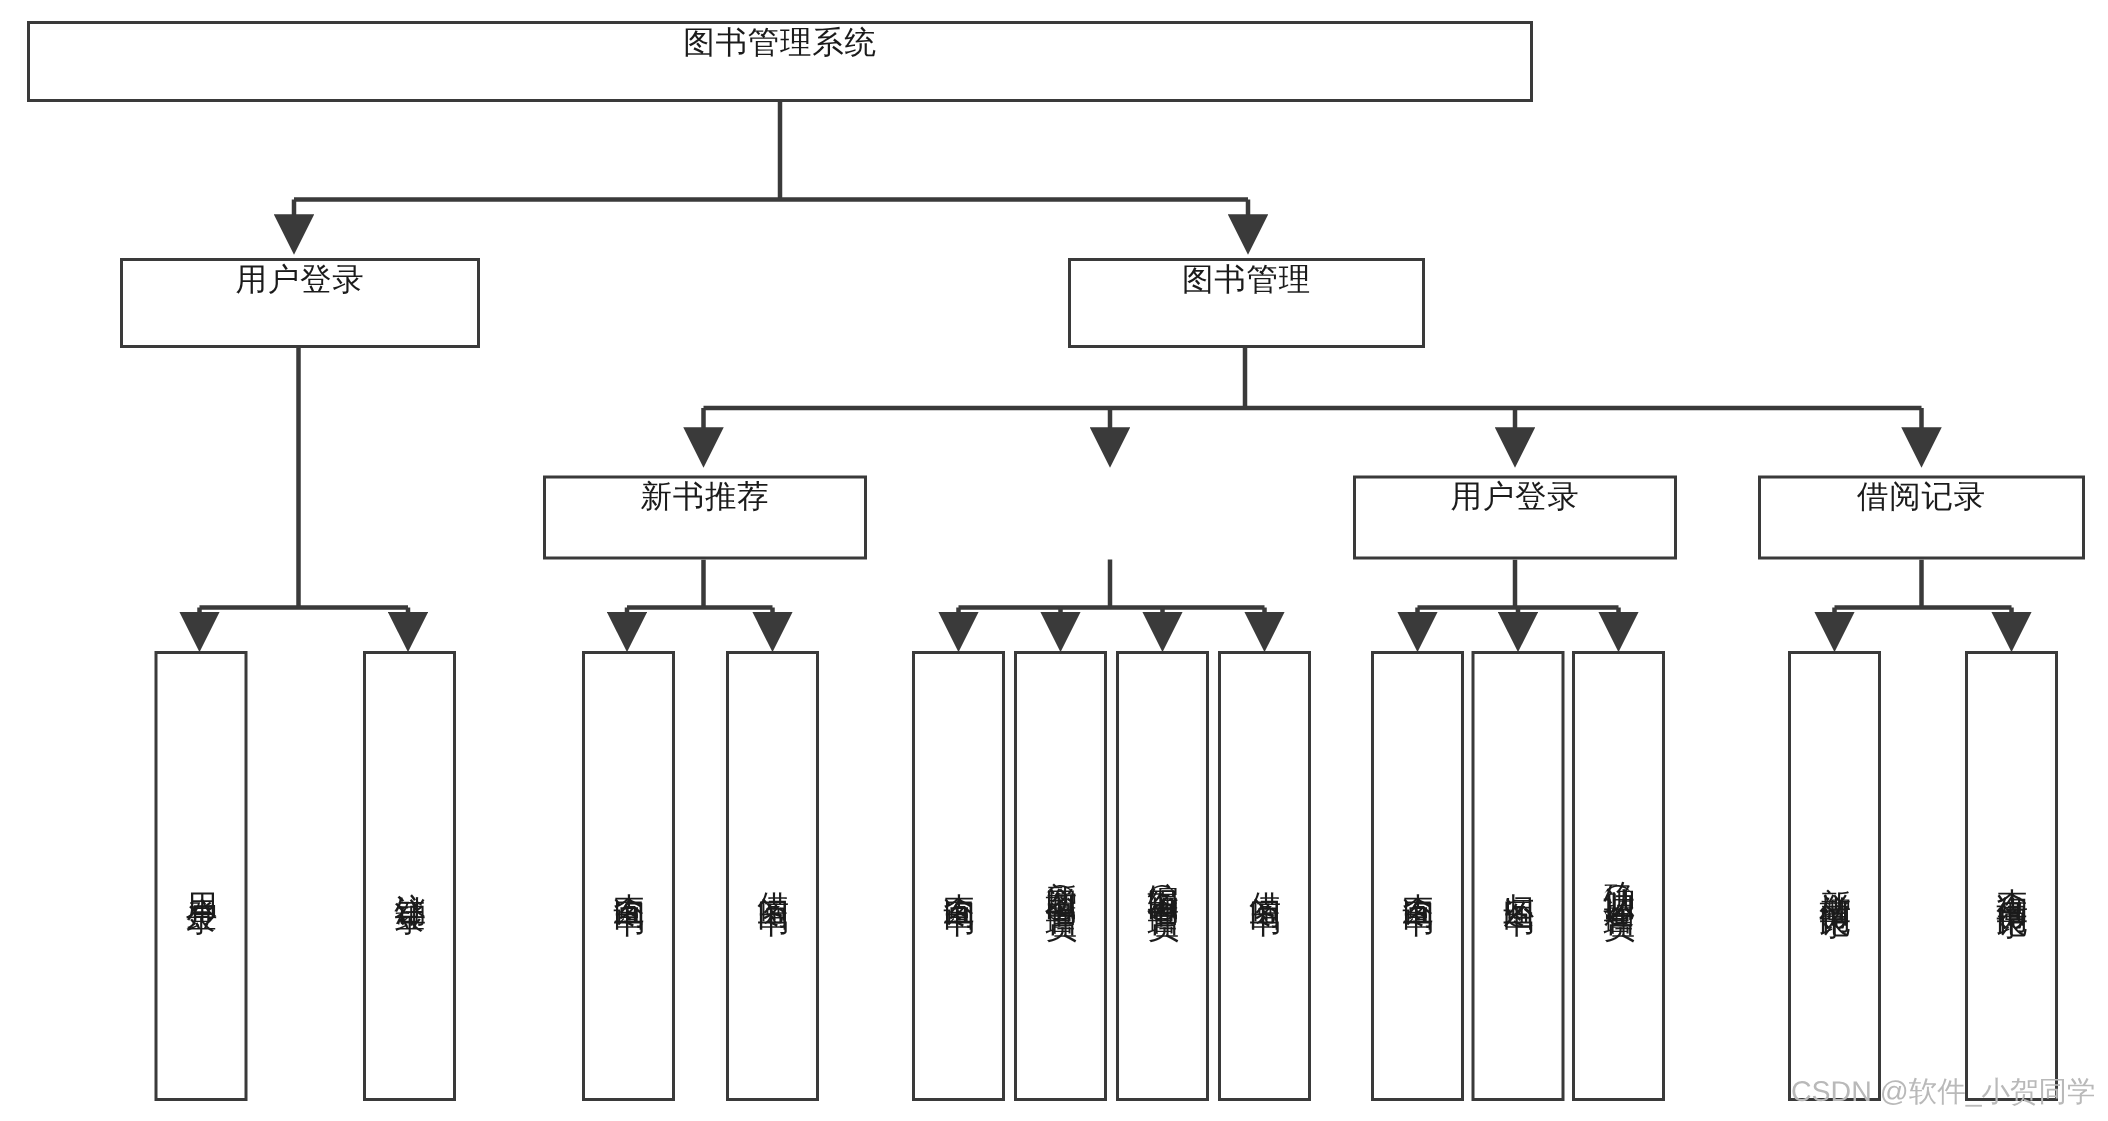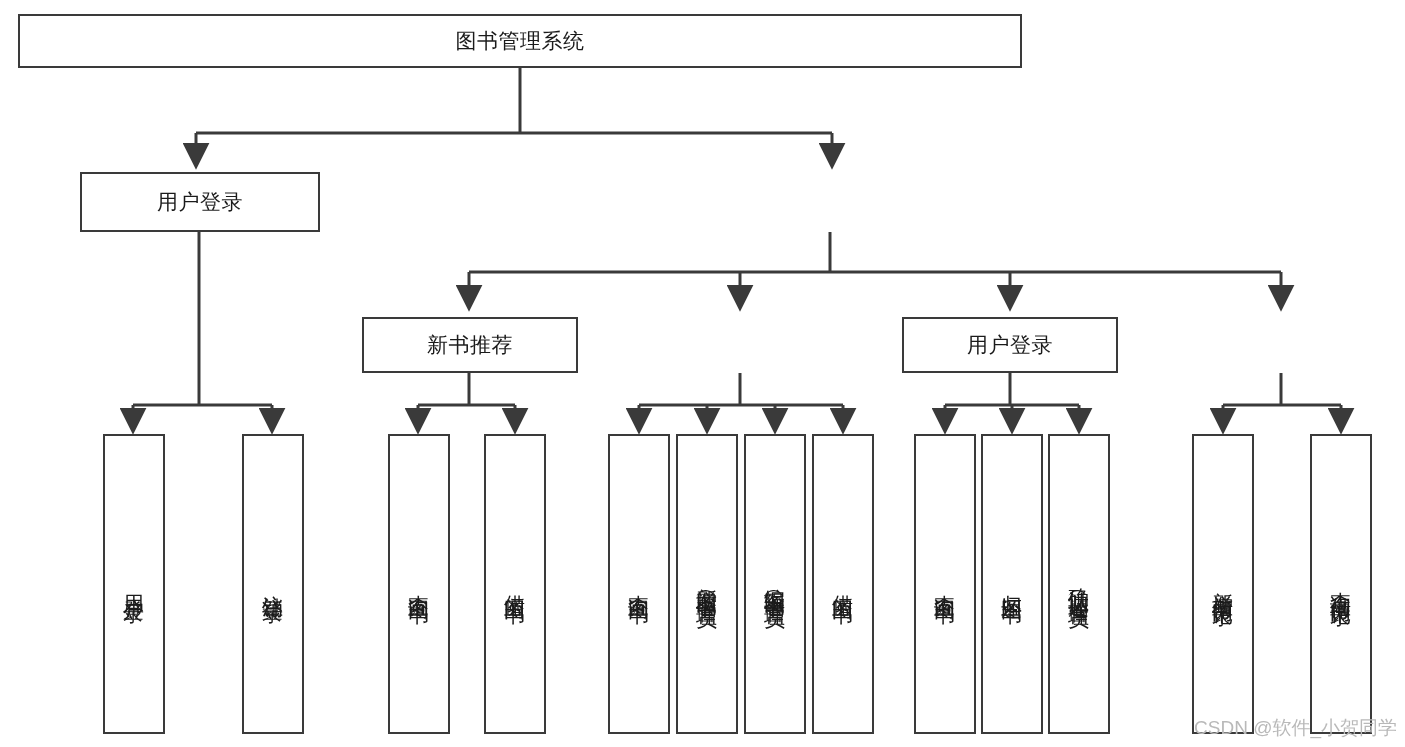--- a/index.html
+++ b/index.html
@@ -23,21 +23,20 @@
     height: 747px;
     pointer-events: none;
   }
   .node {
     position: absolute;
     box-sizing: border-box;
     border: 2.5px solid #3a3a3a;
     background: #ffffff;
     color: #1b1b1b;
     display: flex;
-    align-items: center;
     justify-content: center;
     text-align: center;
     z-index: 2;
   }
   .node.h {
     font-size: 21px;
     letter-spacing: 0.5px;
     line-height: 1.2;
   }
   .node.v {
@@ -123,26 +122,32 @@
     </g>
   </svg>
 
   <div class="node h" style="left:18px; top:14px; width:1004px; height:54px;">
     <span>图书管理系统</span>
   </div>
 
   <div class="node h" style="left:80px; top:172px; width:240px; height:60px;">
     <span>用户登录</span>
   </div>
+  <div class="node h" style="left:712px; top:172px; width:238px; height:60px;">
+    <span>图书管理</span>
+  </div>
 
   <div class="node h" style="left:362px; top:317px; width:216px; height:56px;">
     <span>新书推荐</span>
   </div>
   <div class="node h" style="left:902px; top:317px; width:216px; height:56px;">
     <span>用户登录</span>
+  </div>
+  <div class="node h" style="left:1172px; top:317px; width:218px; height:56px;">
+    <span>借阅记录</span>
   </div>
 
   <div class="node v" style="left:103px; top:434px; width:62px; height:300px;">
     <span>用户登录</span>
   </div>
   <div class="node v" style="left:242px; top:434px; width:62px; height:300px;">
     <span>注销登录</span>
   </div>
 
   <div class="node v" style="left:388px; top:434px; width:62px; height:300px;">

